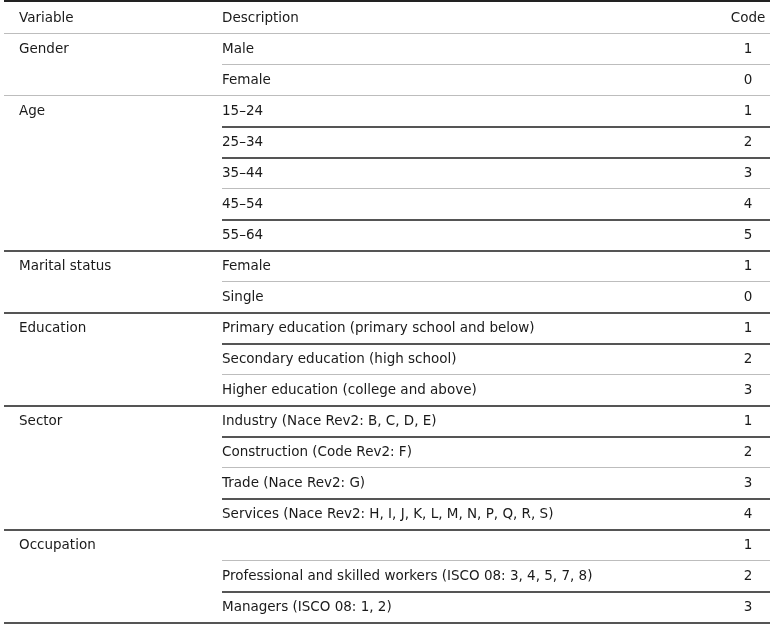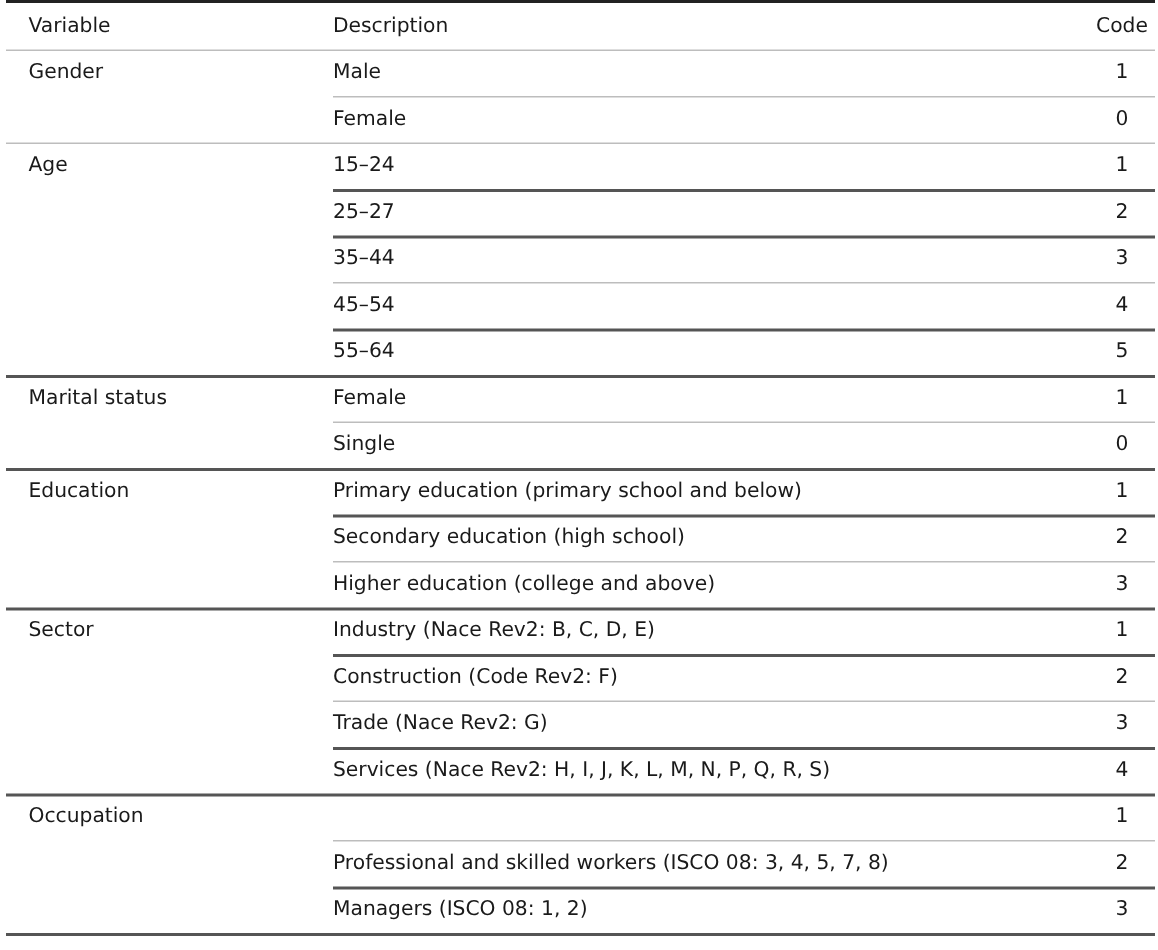--- a/index.html
+++ b/index.html
@@ -42,21 +42,21 @@
     </div>
 
   <div class="row">
       <span class="cell c-var">Age</span>
       <span class="cell c-desc">15–24</span>
       <span class="cell c-code">1</span>
       <div class="line inner dark"></div>
     </div>
   <div class="row">
       <span class="cell c-var"></span>
-      <span class="cell c-desc">25–27</span>
+      <span class="cell c-desc">25–34</span>
       <span class="cell c-code">2</span>
       <div class="line inner dark"></div>
     </div>
   <div class="row">
       <span class="cell c-var"></span>
       <span class="cell c-desc">35–44</span>
       <span class="cell c-code">3</span>
       <div class="line inner"></div>
     </div>
   <div class="row">

